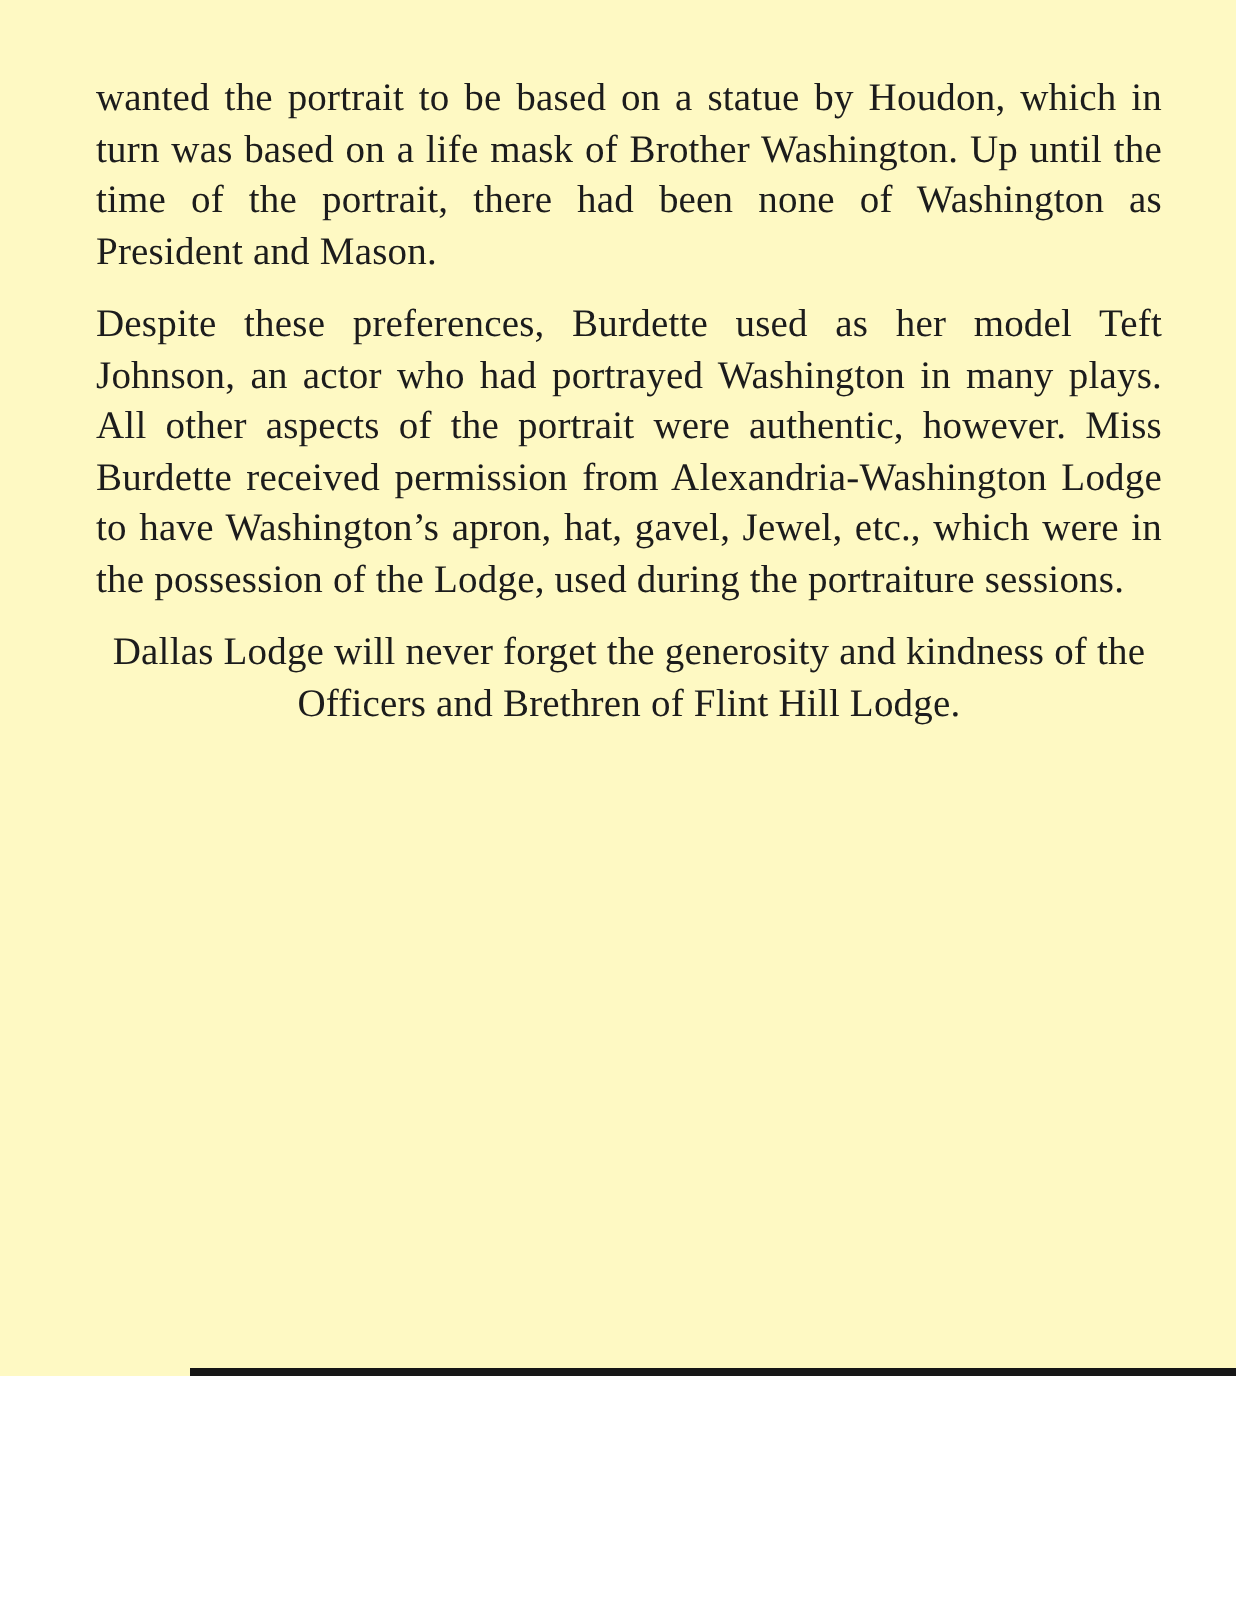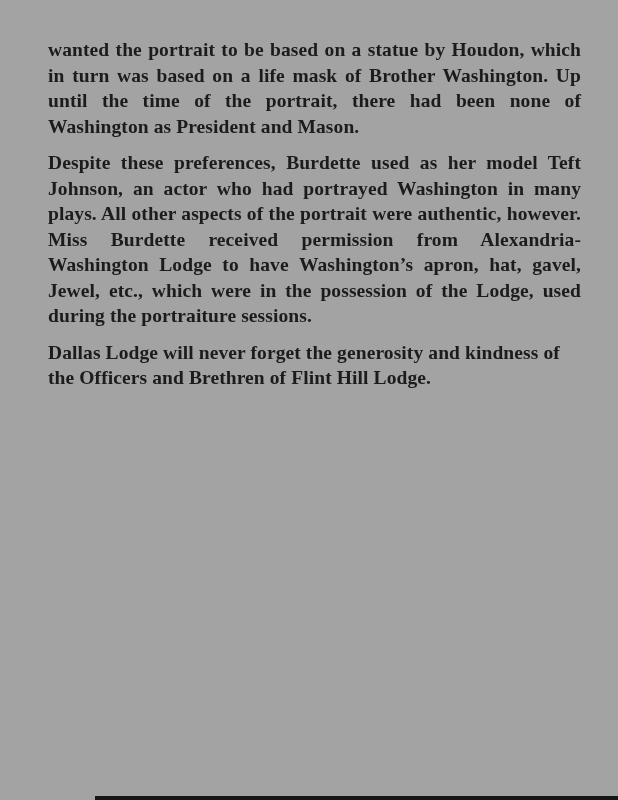--- a/index.html
+++ b/index.html
@@ -8,37 +8,36 @@
   }
   body {
     width: 618px;
     height: 800px;
     overflow: hidden;
     font-family: "Liberation Serif", "DejaVu Serif", serif;
   }
   .page {
     position: relative;
     width: 618px;
-    height: 800px;
+    height: 688px;
     box-sizing: border-box;
-    background: #a3a3a3;
+    background: #fef9c3;
     color: #1c1c1c;
     padding: 37px 37px 0 48px;
-    font-weight: bold;
   }
   .page p {
     margin: 0 0 11px 0;
     font-size: 19.5px;
     line-height: 25.5px;
     text-align: justify;
     text-justify: inter-word;
     letter-spacing: 0.1px;
   }
   .page p:last-of-type {
-    text-align: left;
+    text-align: center;
   }
   .scan-edge {
     position: absolute;
     bottom: 0;
     left: 95px;
     right: 0;
     height: 4px;
     background: #161616;
   }
 </style>

